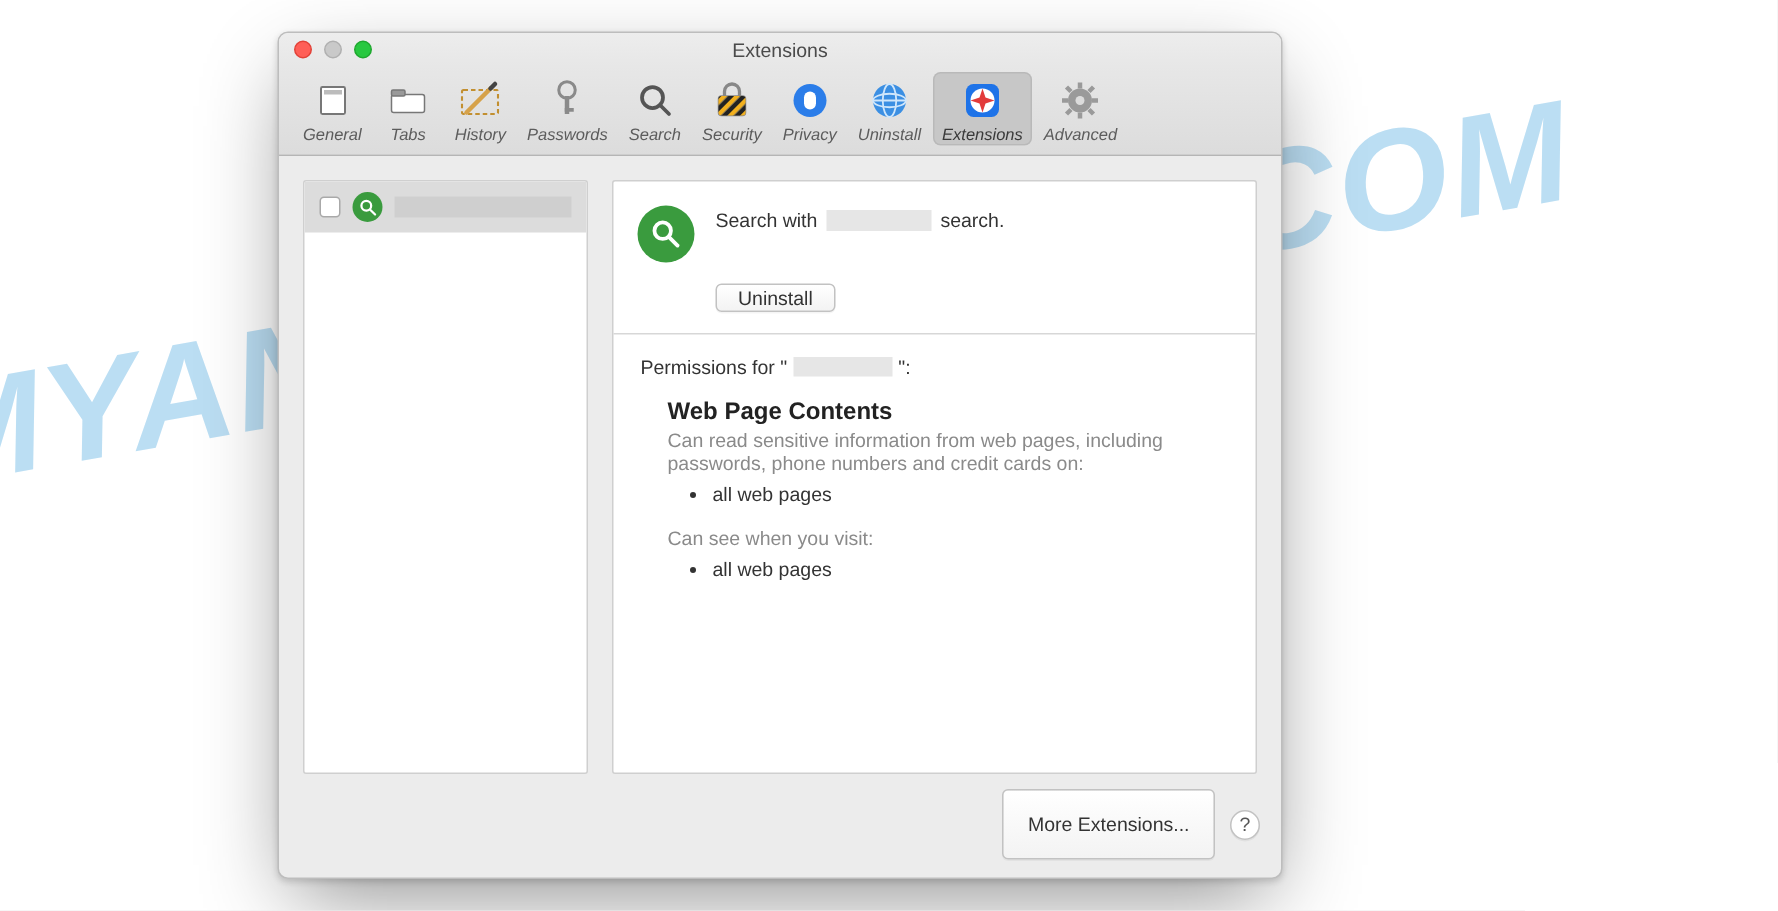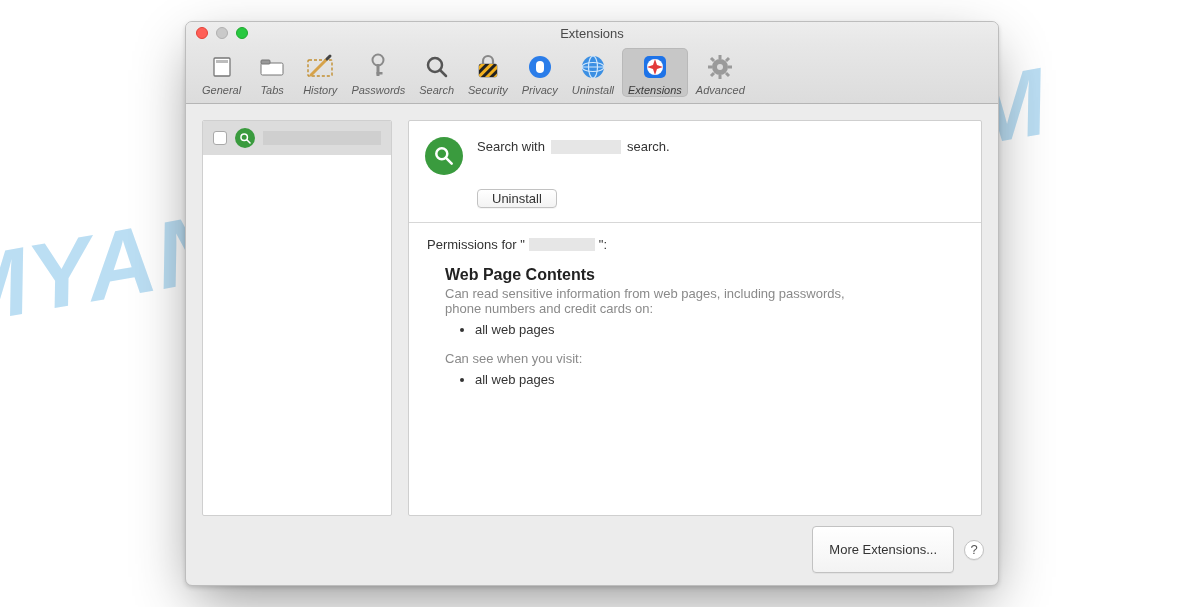--- a/index.html
+++ b/index.html
@@ -23,21 +23,21 @@
       transform: rotate(-10deg);
       transform-origin: 0 0;
       white-space: nowrap;
       pointer-events: none;
       z-index: 0;
     }
     .window {
       position: absolute;
       left: 185px;
       top: 21px;
-      width: 814px;
+      width: 670px;
       height: 565px;
       background: #ececec;
       border: 1px solid #bdbdbd;
       border-radius: 7px;
       box-shadow: 0 20px 55px -10px rgba(0,0,0,0.45), 0 2px 4px rgba(0,0,0,0.15);
       display: flex;
       flex-direction: column;
       overflow: hidden;
       z-index: 1;
       font-size: 13px;

